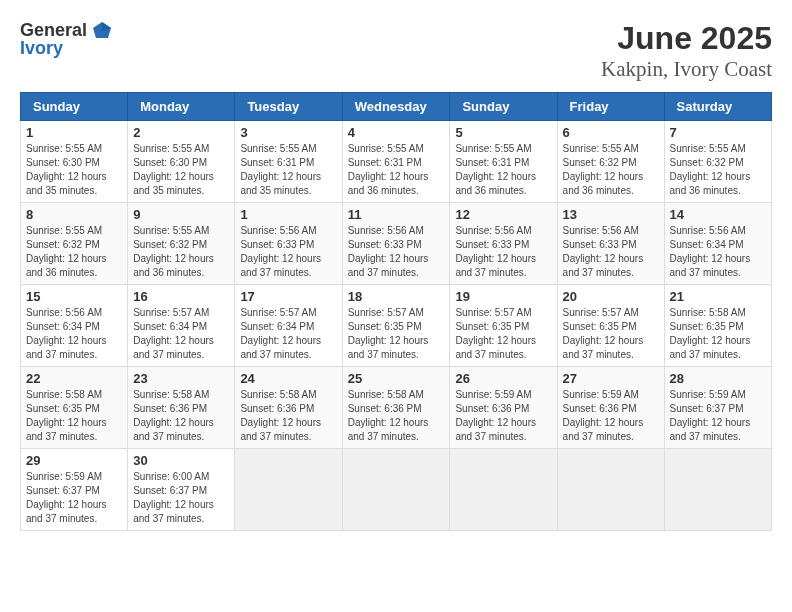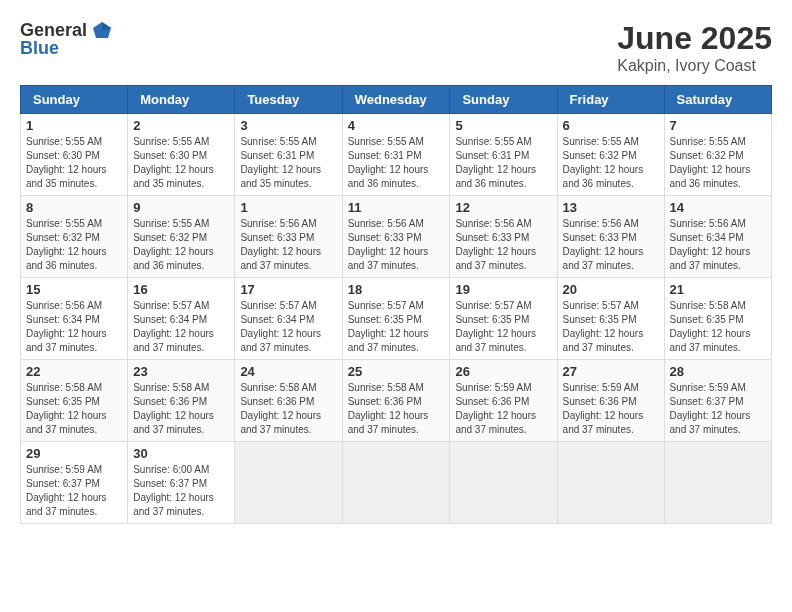--- a/index.html
+++ b/index.html
@@ -10,30 +10,31 @@
       min-height: 612px;
       padding: 20px;
     }
     .header-area {
       display: flex;
       justify-content: space-between;
       align-items: flex-start;
       margin-bottom: 10px;
     }
     .title-area {
-      text-align: left;
+      text-align: right;
     }
     .month-title {
       font-size: 32px;
       font-weight: bold;
       color: #333;
     }
     .location-title {
-      font-size: 16px;
+      font-size: 21px;
       color: #555;
+      font-family: Liberation Serif, serif;
     }
     .calendar {
       width: 100%;
       border-collapse: collapse;
       border: 1px solid #ccc;
     }
     .calendar th {
       background-color: #2a6db5;
       color: white;
       padding: 6px 12px;
@@ -88,21 +89,21 @@
 
 <div class="header-area">
   <div class="logo-wrap">
     <div class="logo-row">
       <span style="font-size:18px;font-weight:bold;color:#333;">General</span>
       <svg class="logo-svg" width="22" height="22" viewBox="0 0 22 22">
         <polygon points="11,2 20,8 17,18 5,18 2,8" fill="#2a6db5"></polygon>
         <polygon points="11,2 20,8 11,11" fill="#1a5fa8"></polygon>
       </svg>
     </div>
-    <span style="font-size:18px;font-weight:bold;color:#2a6db5;margin-top:-4px;">Blue</span>
+    <span style="font-size:18px;font-weight:bold;color:#2a6db5;margin-top:-4px;">Ivory</span>
   </div>
   <div class="title-area">
     <div class="month-title">June 2025</div>
     <div class="location-title">Kakpin, Ivory Coast</div>
   </div>
 </div>
 
 <table class="calendar">
   <thead>
     <tr>

